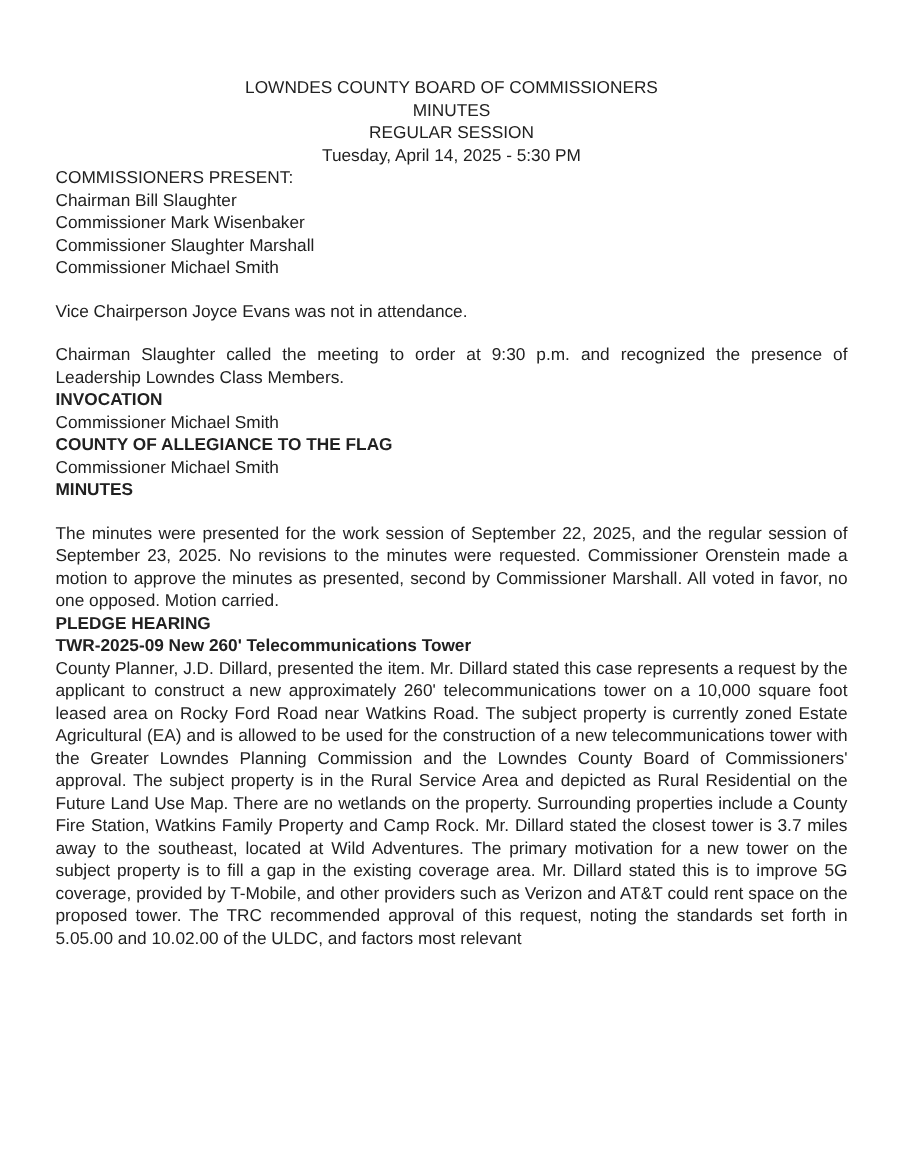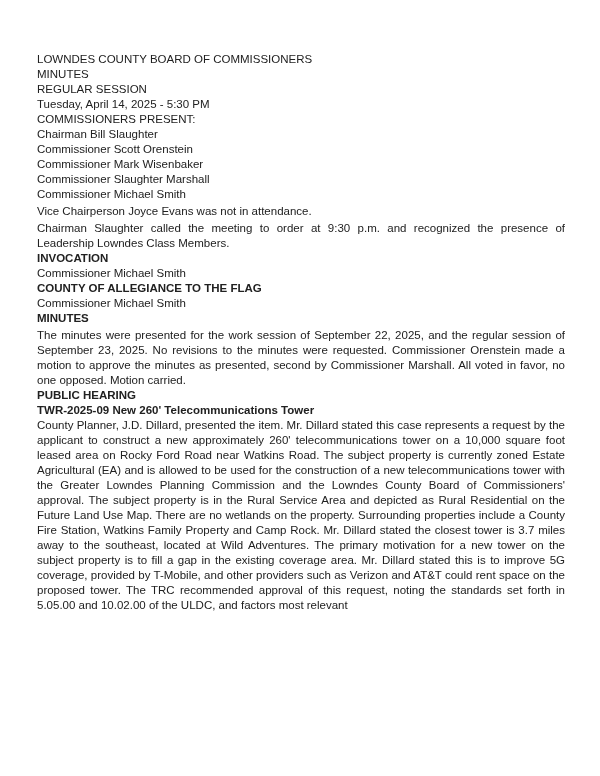--- a/index.html
+++ b/index.html
@@ -9,45 +9,44 @@
     height: 776px;
     margin: 0 auto;
     background: #ffffff;
     color: #212121;
     font-family: "Liberation Sans", "DejaVu Sans", sans-serif;
     font-size: 11.5px;
     line-height: 15px;
     padding: 52px 35px 20px 37px;
     overflow: hidden;
   }
-  .doc-header { text-align: left; }
+  .doc-header { text-align: center; }
   .doc-header div { white-space: nowrap; }
   .attendance-block { }
-  .para { margin-top: 2px; }
+  .para { margin-top: 14px; }
   .justify { text-align: justify; }
   .heading { font-weight: bold; }
   .section { margin-top: 0; }
   .body-line { }
 </style>
 </head>
 <body>
 
 <div class="page">
 
   <div class="doc-header">
     <div>LOWNDES COUNTY BOARD OF COMMISSIONERS</div>
     <div>MINUTES</div>
     <div>REGULAR SESSION</div>
     <div>Tuesday, April 14, 2025 - 5:30 PM</div>
   </div>
 
   <div class="attendance-block">
     <div>COMMISSIONERS PRESENT:</div>
     <div class="body-line">Chairman Bill Slaughter</div>
-    <div class="body-line">Commissioner Scott Orenstein</div>
     <div class="body-line">Commissioner Mark Wisenbaker</div>
     <div class="body-line">Commissioner Slaughter Marshall</div>
     <div class="body-line">Commissioner Michael Smith</div>
   </div>
 
   <p class="para">Vice Chairperson Joyce Evans was not in attendance.</p>
 
   <p class="para justify">Chairman Slaughter called the meeting to order at 9:30 p.m. and recognized the presence of Leadership Lowndes Class Members.</p>
 
   <div class="section">
@@ -59,18 +58,18 @@
     <div class="heading">COUNTY OF ALLEGIANCE TO THE FLAG</div>
     <div class="body-line">Commissioner Michael Smith</div>
   </div>
 
   <div class="section">
     <div class="heading">MINUTES</div>
     <p class="para justify">The minutes were presented for the work session of September 22, 2025, and the regular session of September 23, 2025. No revisions to the minutes were requested. Commissioner Orenstein made a motion to approve the minutes as presented, second by Commissioner Marshall. All voted in favor, no one opposed. Motion carried.</p>
   </div>
 
   <div class="section">
-    <div class="heading">PUBLIC HEARING</div>
+    <div class="heading">PLEDGE HEARING</div>
     <div class="heading">TWR-2025-09 New 260' Telecommunications Tower</div>
     <p class="justify">County Planner, J.D. Dillard, presented the item. Mr. Dillard stated this case represents a request by the applicant to construct a new approximately 260' telecommunications tower on a 10,000 square foot leased area on Rocky Ford Road near Watkins Road. The subject property is currently zoned Estate Agricultural (EA) and is allowed to be used for the construction of a new telecommunications tower with the Greater Lowndes Planning Commission and the Lowndes County Board of Commissioners' approval. The subject property is in the Rural Service Area and depicted as Rural Residential on the Future Land Use Map. There are no wetlands on the property. Surrounding properties include a County Fire Station, Watkins Family Property and Camp Rock. Mr. Dillard stated the closest tower is 3.7 miles away to the southeast, located at Wild Adventures. The primary motivation for a new tower on the subject property is to fill a gap in the existing coverage area. Mr. Dillard stated this is to improve 5G coverage, provided by T-Mobile, and other providers such as Verizon and AT&amp;T could rent space on the proposed tower. The TRC recommended approval of this request, noting the standards set forth in 5.05.00 and 10.02.00 of the ULDC, and factors most relevant</p>
   </div>
 
 </div>
 
 </body></html>

